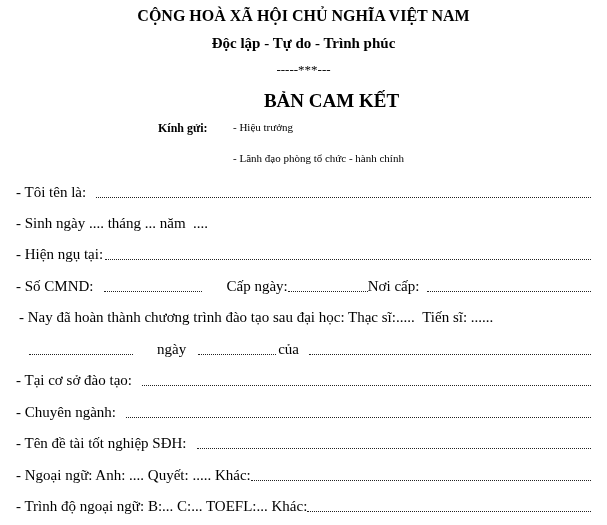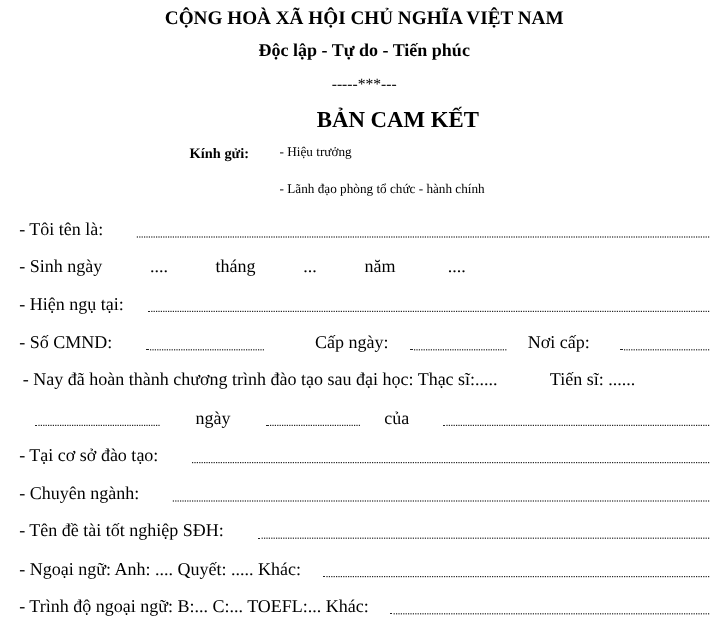--- a/index.html
+++ b/index.html
@@ -6,31 +6,31 @@
   body { width: 607px; height: 525px; overflow: hidden; position: relative;
          font-family: "Liberation Serif", "DejaVu Serif", serif; color: #000; }
   .center { position: absolute; left: 0; width: 607px; text-align: center; white-space: nowrap; }
   .h1 { top: 7px; font-size: 16px; font-weight: bold; }
   .h2 { top: 35px; font-size: 15px; font-weight: bold; }
   .h3 { top: 62px; font-size: 13px; }
   .title { top: 90px; font-size: 19px; font-weight: bold; padding-left: 28px; }
   .kg-label { position: absolute; left: 158px; top: 121px; font-size: 12px; font-weight: bold; }
   .kg-item { position: absolute; left: 233px; font-size: 11px; white-space: nowrap; }
   .line { position: absolute; left: 16px; right: 16px; height: 18px; font-size: 15px;
-          display: flex; align-items: baseline; white-space: nowrap; gap: 18px; }
+          display: flex; align-items: baseline; white-space: nowrap; }
   .line.indent { left: 19px; }
   .dots { flex: 1 1 auto; border-bottom: 1.5px dotted #222; margin: 0 0 4px 4px; height: 0; align-self: flex-end; }
   .dseg { display: inline-block; border-bottom: 1.5px dotted #222; height: 0; margin: 0 4px 4px 4px; align-self: flex-end; }
   .txt { display: inline; }
 </style>
 </head>
 <body>
 
 <div class="center h1">CỘNG HOÀ XÃ HỘI CHỦ NGHĨA VIỆT NAM</div>
-<div class="center h2">Độc lập - Tự do - Tiến phúc</div>
+<div class="center h2">Độc lập - Tự do - Trình phúc</div>
 <div class="center h3">-----***---</div>
 <div class="center title">BẢN CAM KẾT</div>
 
 <div class="kg-label">Kính gửi:</div>
 <div class="kg-item" style="top:121px">- Hiệu trưởng</div>
 <div class="kg-item" style="top:152px">- Lãnh đạo phòng tổ chức - hành chính</div>
 
 <div class="line" style="top:184px">
   <span class="txt">- Tôi tên là:</span>
   <span class="dots" style="margin-left:10px"></span>
@@ -53,21 +53,21 @@
   <span class="txt">Nơi cấp:</span>
   <span class="dots" style="margin-left:8px"></span>
 </div>
 
 <div class="line indent" style="top:309px">
   <span class="txt">- Nay đã hoàn thành chương trình đào tạo sau đại học: Thạc sĩ:.....</span>&nbsp;&nbsp;<span class="txt">Tiến  sĩ: ......</span>
 </div>
 
 <div class="line indent" style="top:341px">
   <span class="dseg" style="width:104px;margin-left:10px"></span>
-  <span class="txt" style="margin-left:8px">ngày</span>
+  <span class="txt" style="margin-left:20px">ngày</span>
   <span class="dseg" style="width:78px;margin-left:12px;margin-right:2px"></span>
   <span class="txt">của</span>
   <span class="dots" style="margin-left:10px"></span>
 </div>
 
 <div class="line" style="top:372px">
   <span class="txt">- Tại cơ sở đào tạo:</span>
   <span class="dots" style="margin-left:10px"></span>
 </div>
 

